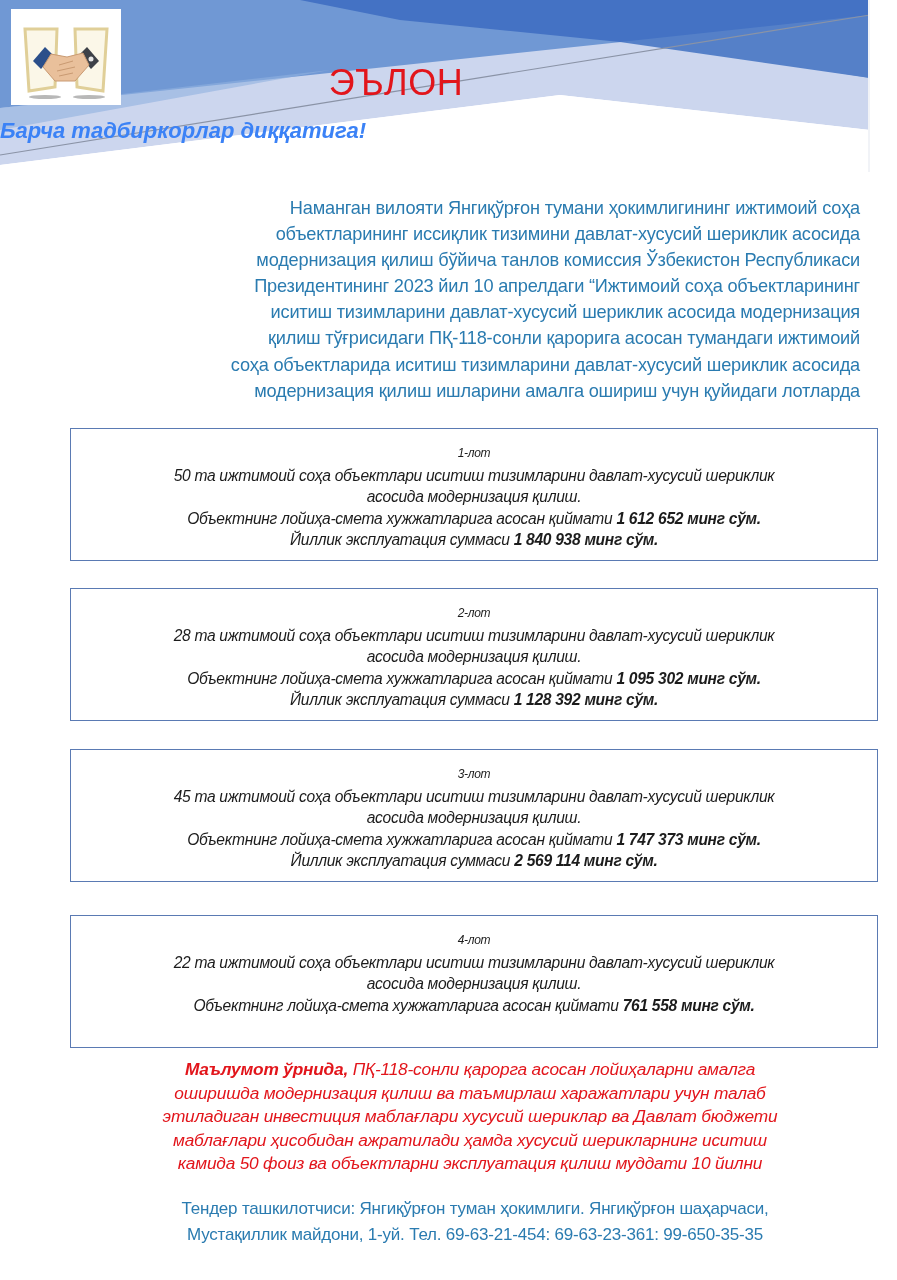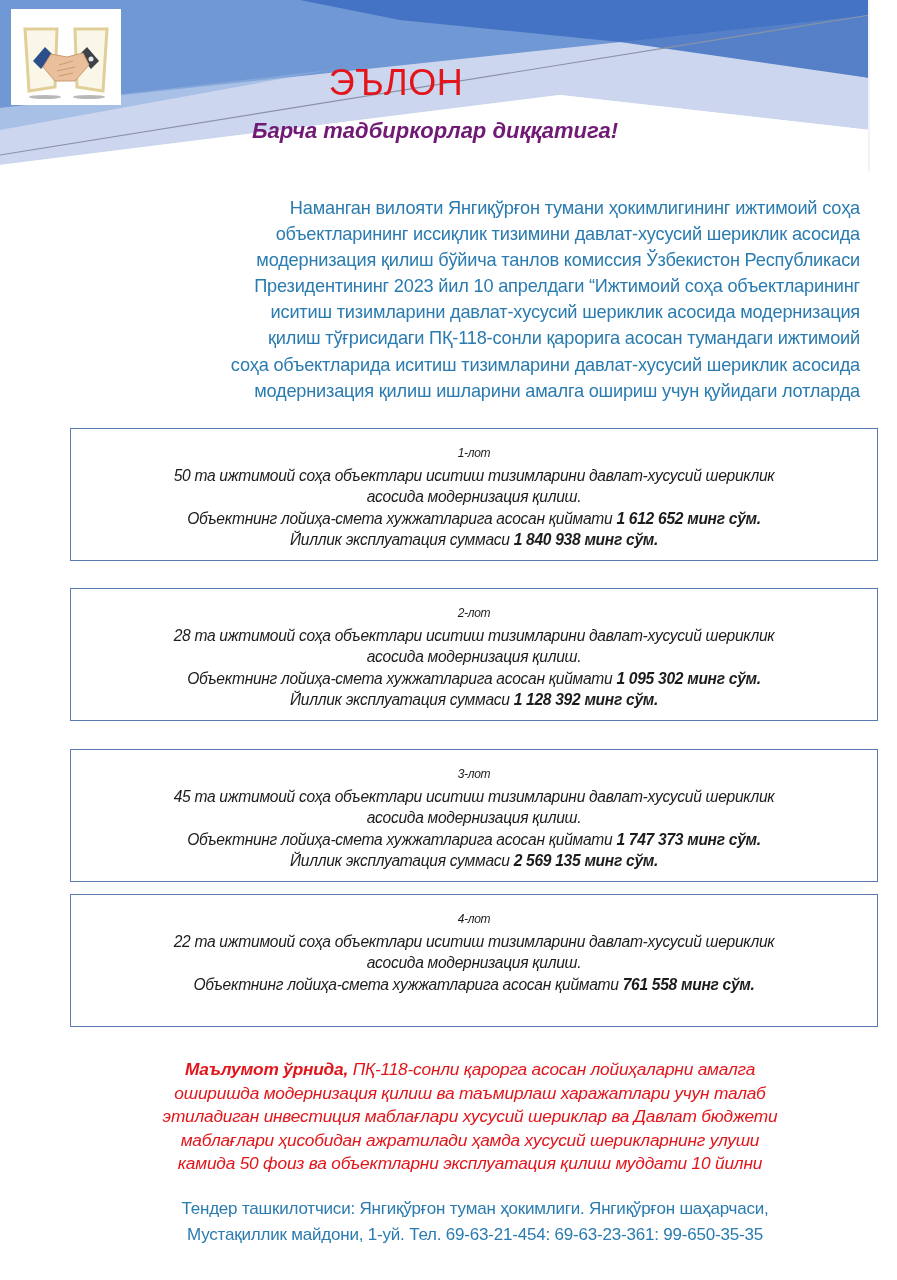--- a/index.html
+++ b/index.html
@@ -38,22 +38,21 @@
       font-size: 36px;
       font-weight: 400;
       letter-spacing: 0.5px;
       padding-left: 0;
     }
     .title span { position: relative; left: -2px; }
     .subtitle {
       position: absolute;
       left: 0; width: 870px;
       top: 118px;
-      text-align: center;
-      color: #701a75;
+      color: #3b82f6;
       font-size: 22px;
       font-style: italic;
       font-weight: bold;
     }
     .intro {
       position: absolute;
       left: 60px; width: 800px;
       top: 195px;
       text-align: right;
       color: #2a7bb0;
@@ -167,34 +166,34 @@
   <div>асосида модернизация қилиш.</div>
   <div><span>Объектнинг лойиҳа-смета хужжатларига асосан қиймати </span><b>1 095 302 минг сўм.</b></div>
   <div><span>Йиллик эксплуатация суммаси </span><b>1 128 392 минг сўм.</b></div>
 </div>
 
 <div class="lot" style="top:749px;">
   <div class="lot-title">3-лот</div>
   <div>45 та ижтимоий соҳа объектлари иситиш тизимларини давлат-хусусий шериклик</div>
   <div>асосида модернизация қилиш.</div>
   <div><span>Объектнинг лойиҳа-смета хужжатларига асосан қиймати </span><b>1 747 373 минг сўм.</b></div>
-  <div><span>Йиллик эксплуатация суммаси </span><b>2 569 135 минг сўм.</b></div>
+  <div><span>Йиллик эксплуатация суммаси </span><b>2 569 114 минг сўм.</b></div>
 </div>
 
-<div class="lot" style="top:894px;">
+<div class="lot" style="top:915px;">
   <div class="lot-title">4-лот</div>
   <div>22 та ижтимоий соҳа объектлари иситиш тизимларини давлат-хусусий шериклик</div>
   <div>асосида модернизация қилиш.</div>
   <div><span>Объектнинг лойиҳа-смета хужжатларига асосан қиймати </span><b>761 558 минг сўм.</b></div>
 </div>
 
 <div class="notice">
   <div><b>Маълумот ўрнида,</b><span> ПҚ-118-сонли қарорга асосан лойиҳаларни амалга</span></div>
   <div>оширишда модернизация қилиш ва таъмирлаш харажатлари учун талаб</div>
   <div>этиладиган инвестиция маблағлари хусусий шериклар ва Давлат бюджети</div>
-  <div>маблағлари ҳисобидан ажратилади ҳамда хусусий шерикларнинг улуши</div>
+  <div>маблағлари ҳисобидан ажратилади ҳамда хусусий шерикларнинг иситиш</div>
   <div>камида 50 фоиз ва объектларни эксплуатация қилиш муддати 10 йилни</div>
 </div>
 
 <div class="footer">
   <div>Тендер ташкилотчиси: Янгиқўрғон туман ҳокимлиги. Янгиқўрғон шаҳарчаси,</div>
   <div>Мустақиллик майдони, 1-уй. Тел. 69-63-21-454: 69-63-23-361: 99-650-35-35</div>
 </div>
 
 </body></html>

